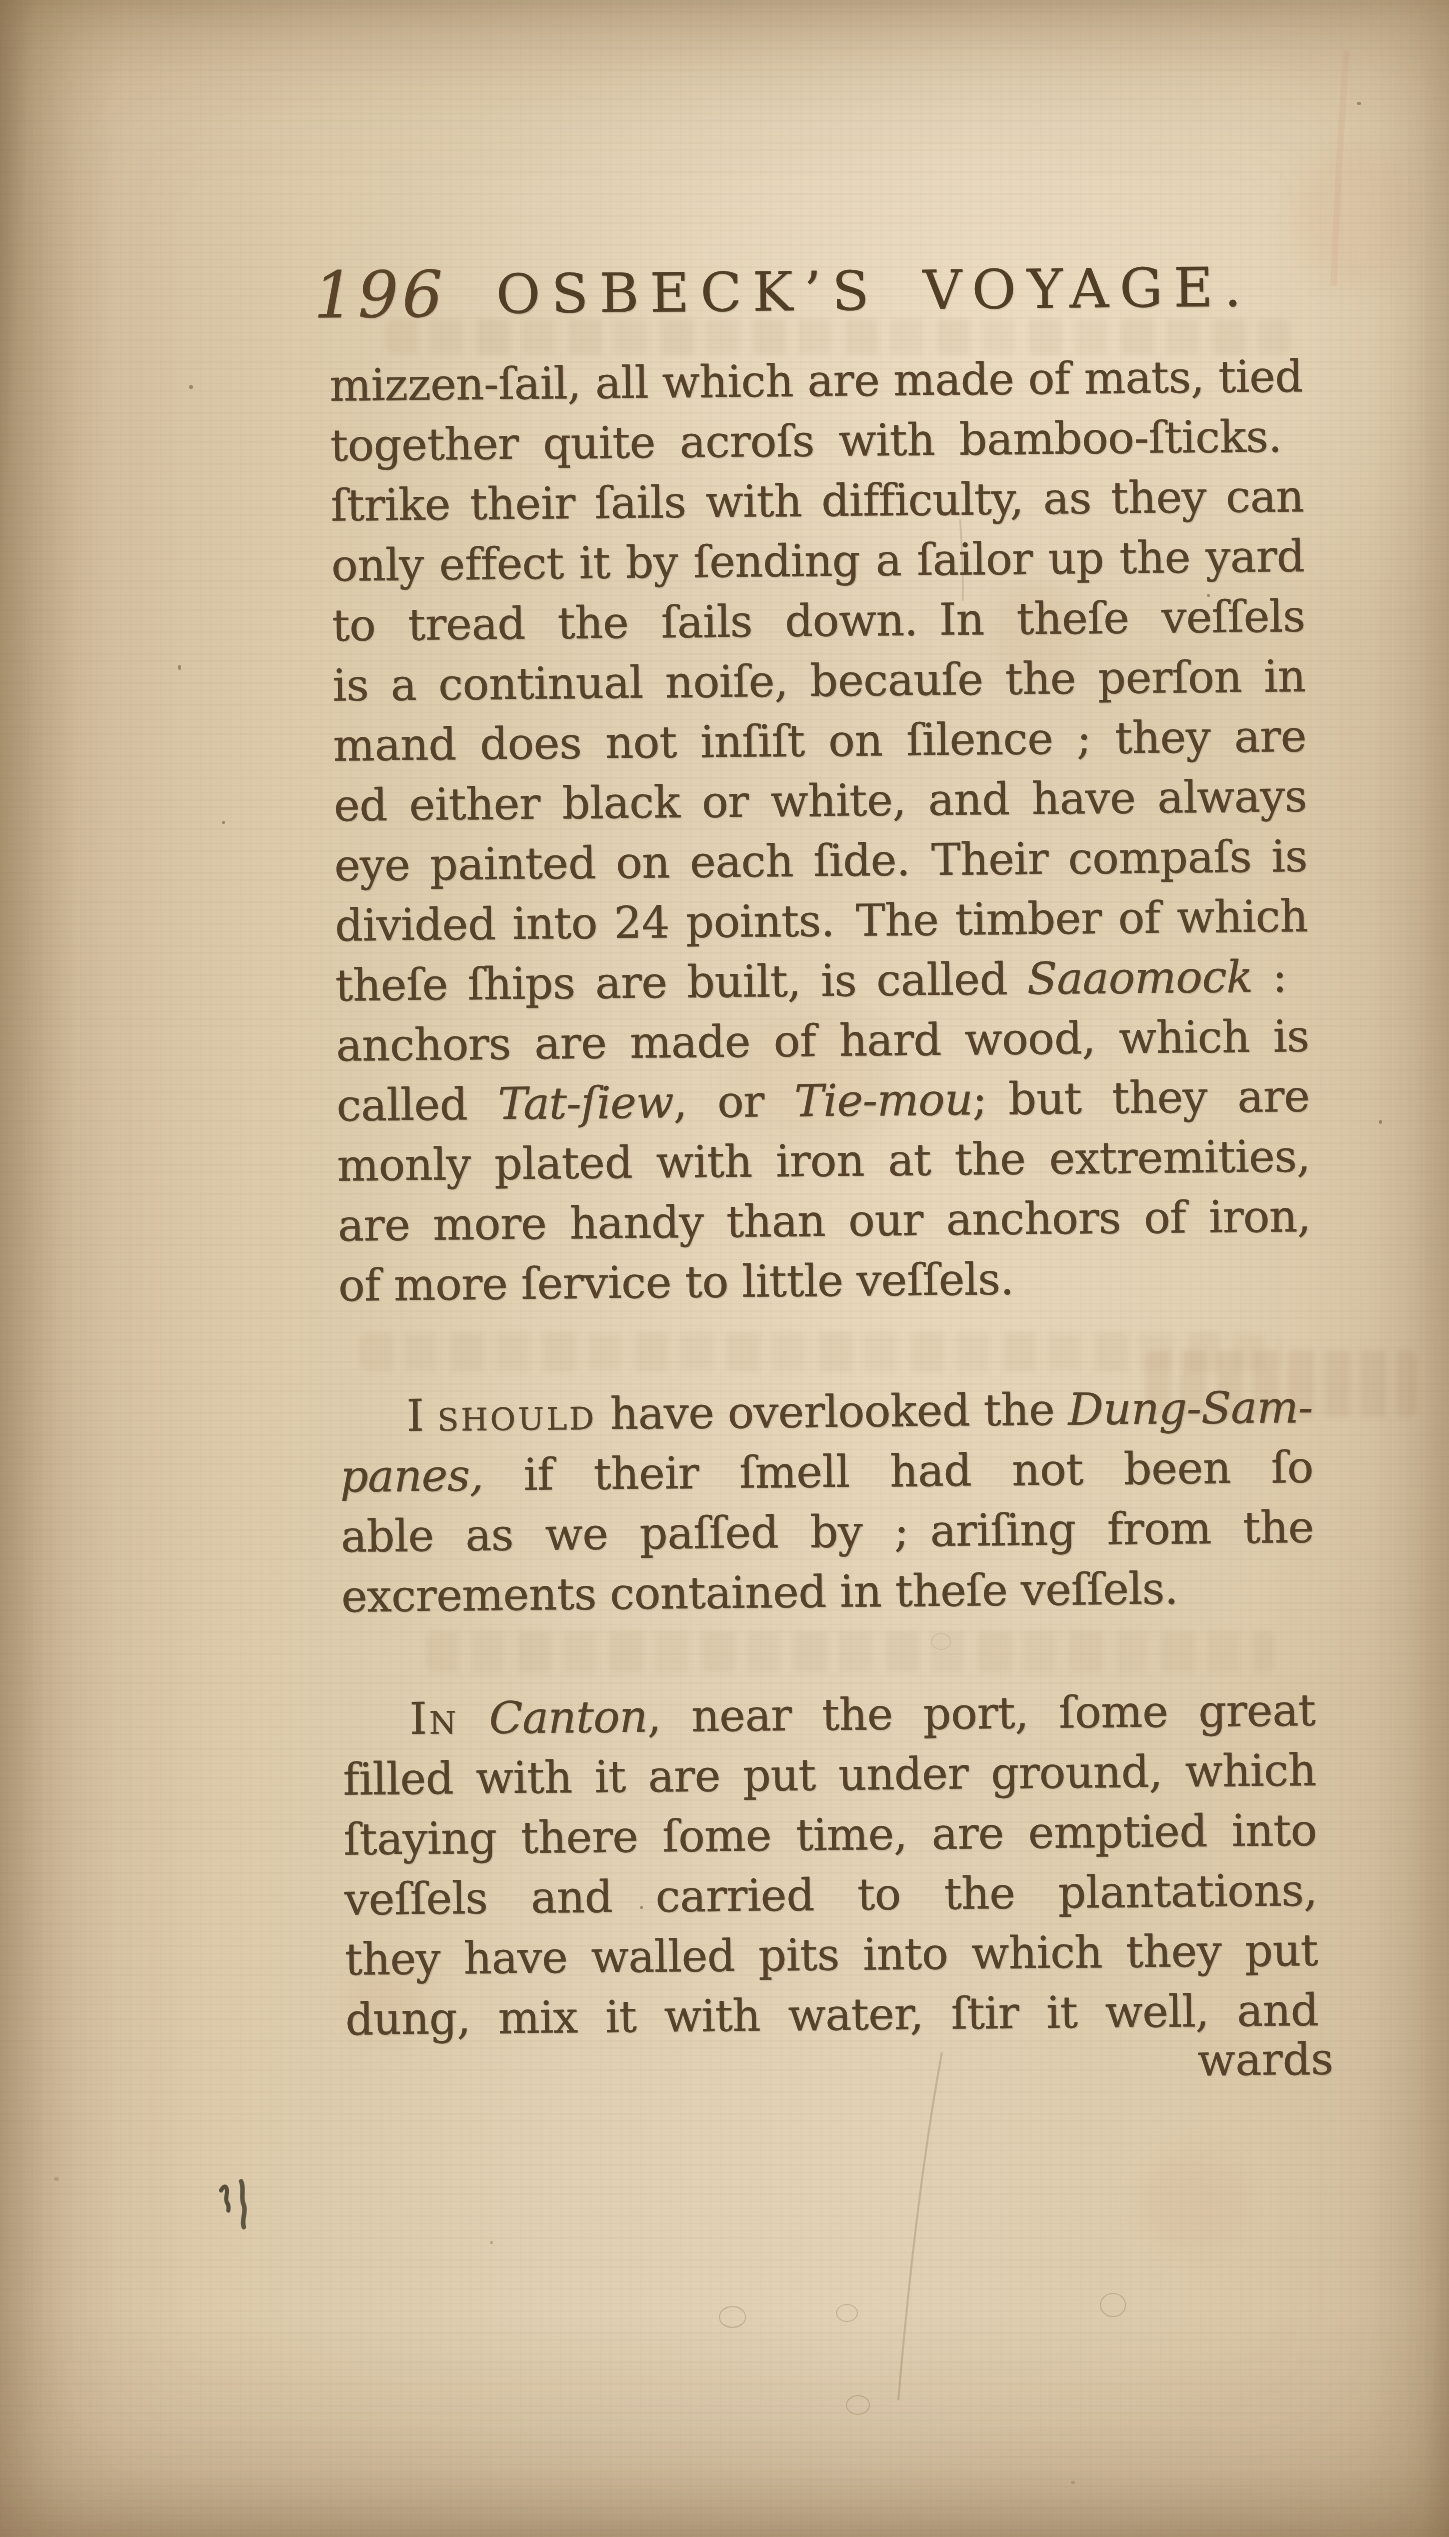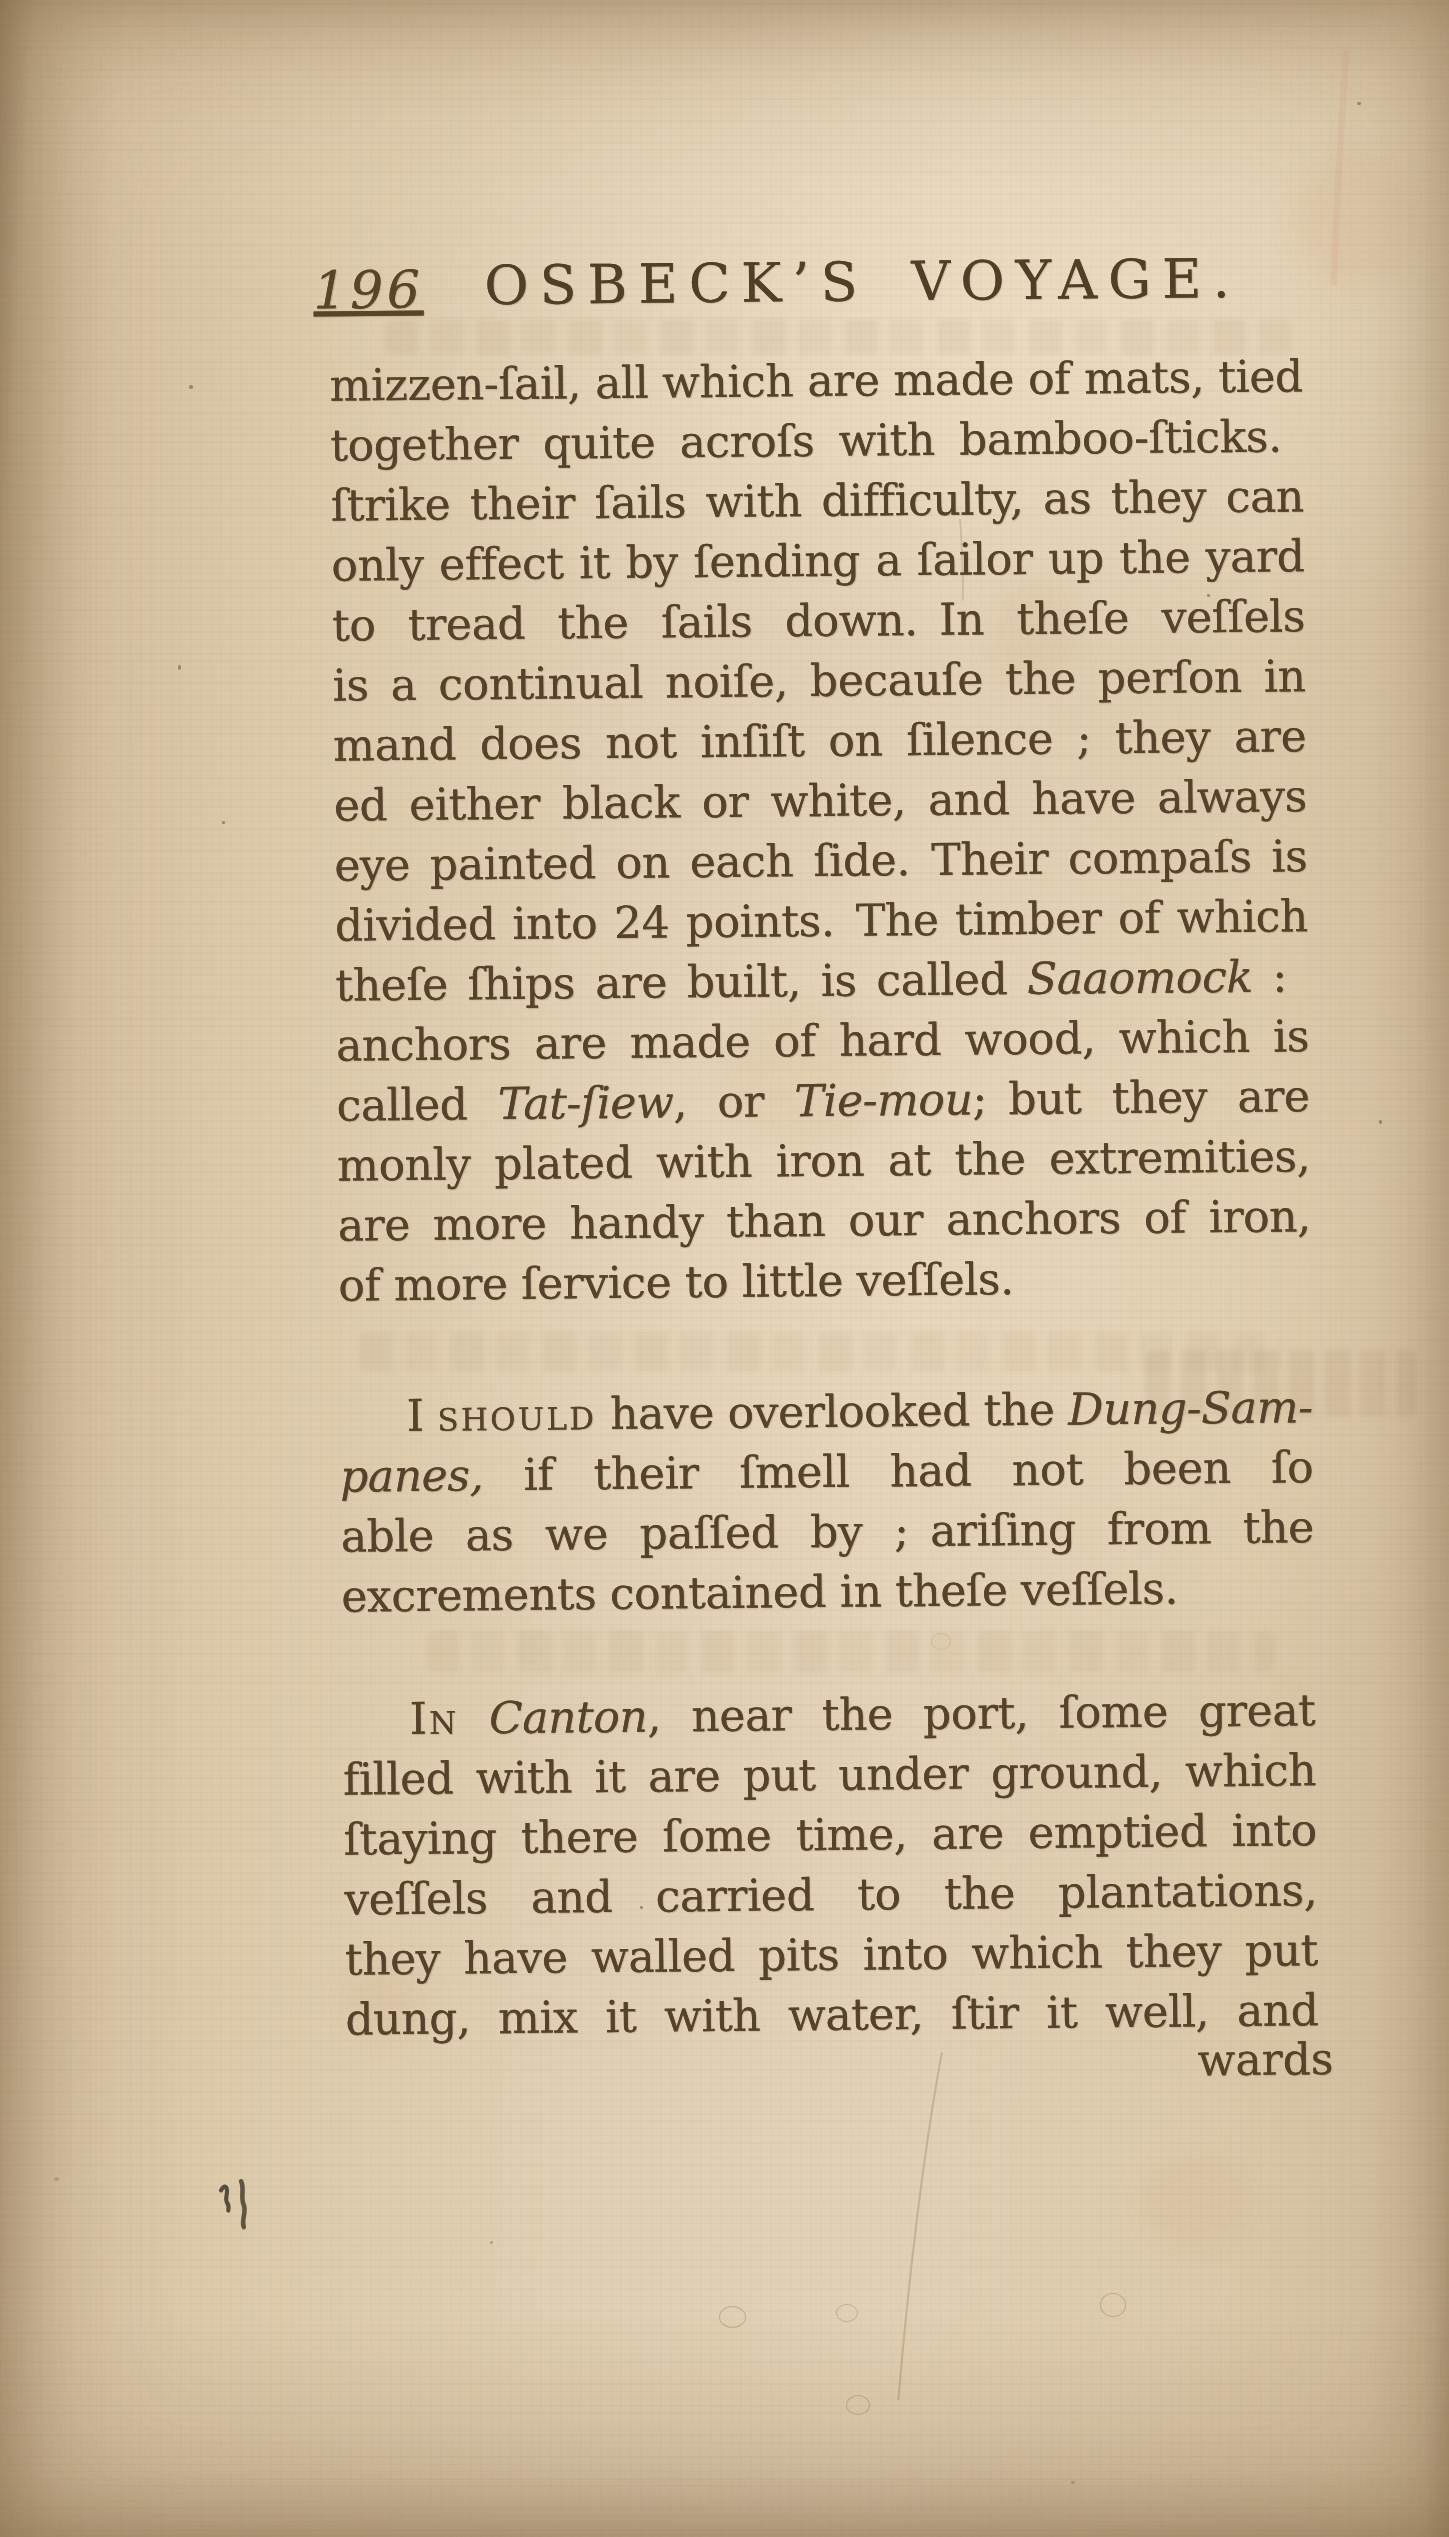--- a/index.html
+++ b/index.html
@@ -31,22 +31,22 @@
     position:absolute; left:337px; top:0; width:973px; height:2538px;
     transform:rotate(-0.55deg); transform-origin:50% 45%;
     color:#56422b;
     text-shadow:0 0 0.6px rgba(84,62,38,0.85), 0.8px 0.8px 1.1px rgba(60,42,25,0.22);
   }
   .header-row{
     position:absolute; top:251px; left:0; width:100%;
     display:flex; align-items:baseline;
   }
   .folio{
-    font-style:italic; font-size:52px; letter-spacing:3.6px;
-    margin-left:-15.4px; transform:translateY(2.7px); color:#5a4429;text-decoration:underline;
+    font-style:italic; font-size:64px; letter-spacing:3.6px;
+    margin-left:-15.4px; transform:translateY(2.7px); color:#5a4429;
   }
   .running-title{
     flex:1; text-align:center; font-size:54px; letter-spacing:11px; word-spacing:14.5px;
     color:#513e27; white-space:nowrap;
   }
   .para{position:absolute; left:0; width:100%; font-size:44px; letter-spacing:-0.4px;}
   .para .line{
     text-align:justify; text-align-last:justify;
     overflow:hidden; white-space:normal;
   }

